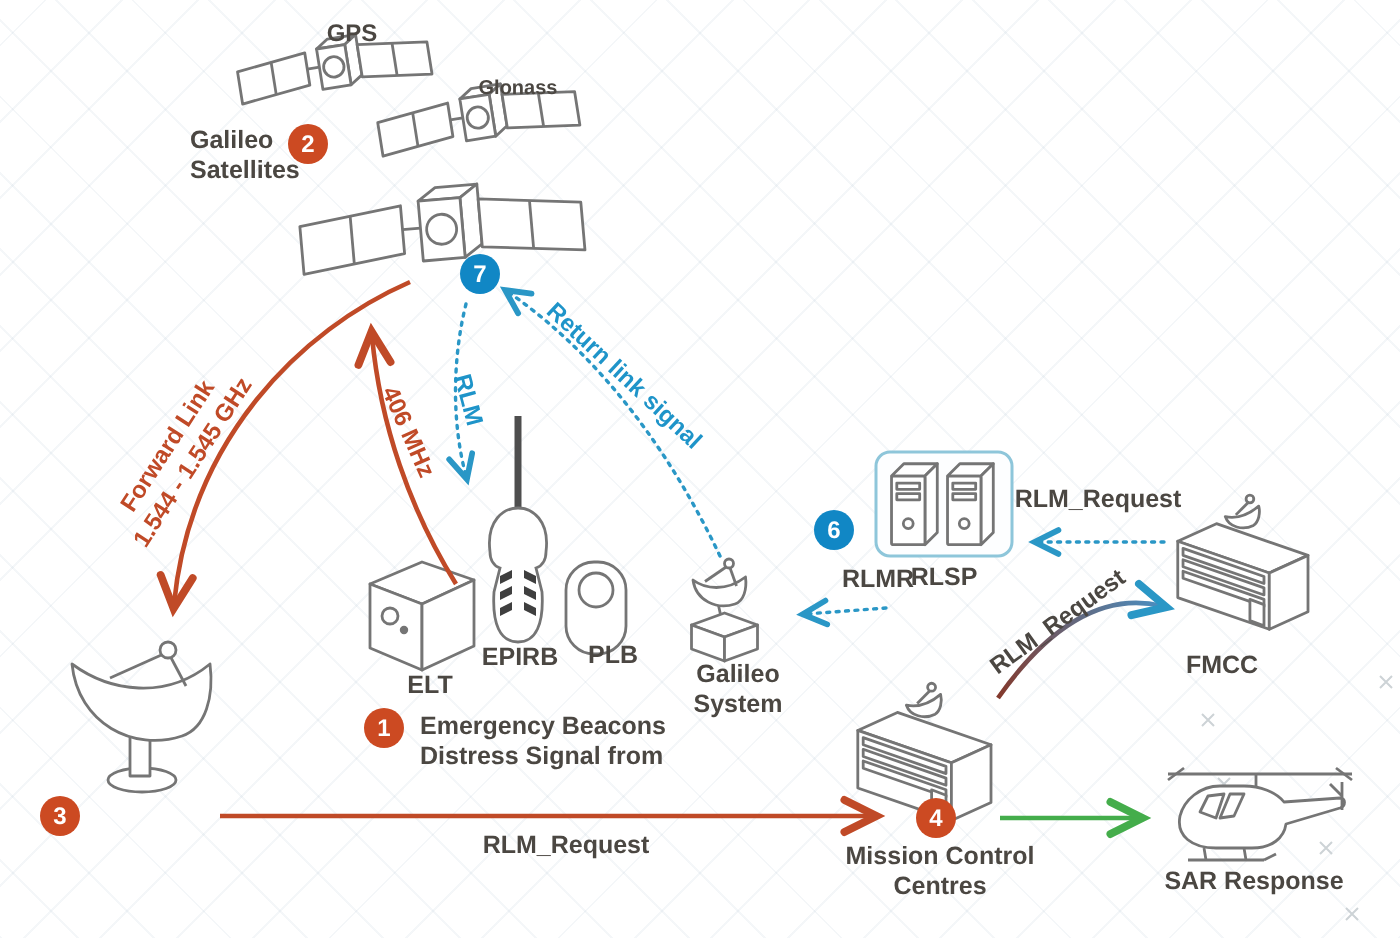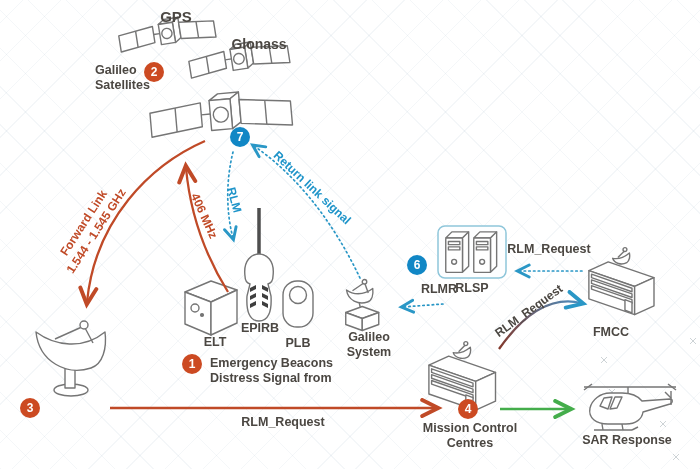--- a/index.html
+++ b/index.html
@@ -179,43 +179,43 @@
     <path d="M228,292 C205,255 190,212 186,168" fill="none" stroke="#c04a27" stroke-width="2.3" marker-end="url(#ah-orange)"></path>
     <path d="M233,152 C226,180 226,212 233,238" fill="none" stroke="#2a97c6" stroke-width="1.7" stroke-dasharray="1.5 3.2" stroke-linecap="round" marker-end="url(#ah-blue)"></path>
     <path d="M360,278 C330,215 292,172 254,146" fill="none" stroke="#2a97c6" stroke-width="1.7" stroke-dasharray="1.5 3.2" stroke-linecap="round" marker-end="url(#ah-blue)"></path>
     <path d="M443,304 L403,307" fill="none" stroke="#2a97c6" stroke-width="1.7" stroke-dasharray="1.5 3.2" stroke-linecap="round" marker-end="url(#ah-blue)"></path>
     <path d="M582,271 L519,271" fill="none" stroke="#2a97c6" stroke-width="1.7" stroke-dasharray="1.5 3.2" stroke-linecap="round" marker-end="url(#ah-blue)"></path>
     <path d="M110,408 L436,408" fill="none" stroke="#c04a27" stroke-width="2.3" marker-end="url(#ah-orange)"></path>
     <path d="M500,409 L569,409" fill="none" stroke="#44ad4b" stroke-width="2.3" marker-end="url(#ah-green)"></path>
     <path d="M499,349 C525,312 552,296 581,303" fill="none" stroke="url(#grad-rlm)" stroke-width="2.3" marker-end="url(#ah-blue)"></path>
   </svg>
 
-  <div class="lbl ctr" style="left:176px;top:17px;font-size:15px;">GPS</div>
-  <div class="lbl ctr" style="left:259px;top:45px;font-size:14px;">Glonass</div>
+  <div class="lbl ctr" style="left:176px;top:17px;font-size:12px;">GPS</div>
+  <div class="lbl ctr" style="left:259px;top:45px;font-size:10px;">Glonass</div>
 
   <div class="lbl" style="left:95px;top:63px;">
     <span>Galileo</span>
     <div style="display:inline-block;width:14px;"></div>
     <div>Satellites</div>
   </div>
   <div class="badge orange-bg" style="left:154px;top:72px;">2</div>
   <div class="badge blue-bg" style="left:240px;top:137px;">7</div>
 
   <div class="lbl ctr orange tcenter rot" style="left:90px;top:227px;transform:translate(-50%,-50%) rotate(-57deg);font-size:12px;">
     <div>Forward Link</div>
     <div>1.544 - 1.545 GHz</div>
   </div>
   <div class="lbl ctr orange rot" style="left:204px;top:216px;transform:translate(-50%,-50%) rotate(66deg);font-size:12px;">406 MHz</div>
   <div class="lbl ctr blue rot" style="left:234px;top:200px;transform:translate(-50%,-50%) rotate(75deg);font-size:12px;">RLM</div>
   <div class="lbl ctr blue rot" style="left:312px;top:188px;transform:translate(-50%,-50%) rotate(43deg);font-size:12px;">Return link signal</div>
   <div class="lbl ctr rot" style="left:529px;top:311px;transform:translate(-50%,-50%) rotate(-36deg);font-size:12px;">RLM_Request</div>
 
   <div class="lbl ctr" style="left:215px;top:343px;">ELT</div>
   <div class="lbl ctr" style="left:260px;top:329px;text-align:center;">EPIRB</div>
-  <div class="lbl ctr" style="left:298px;top:344px;">PLB</div>
+  <div class="lbl ctr" style="left:298px;top:328px;padding-left:17px;">PLB</div>
 
   <div class="badge orange-bg" style="left:192px;top:364px;">1</div>
   <div class="lbl" style="left:210px;top:356px;">
     <div>Emergency Beacons</div>
     <div>Distress Signal from</div>
   </div>
 
   <div class="badge orange-bg" style="left:30px;top:408px;">3</div>
 
   <div class="lbl ctr" style="left:283px;top:423px;">RLM_Request</div>

